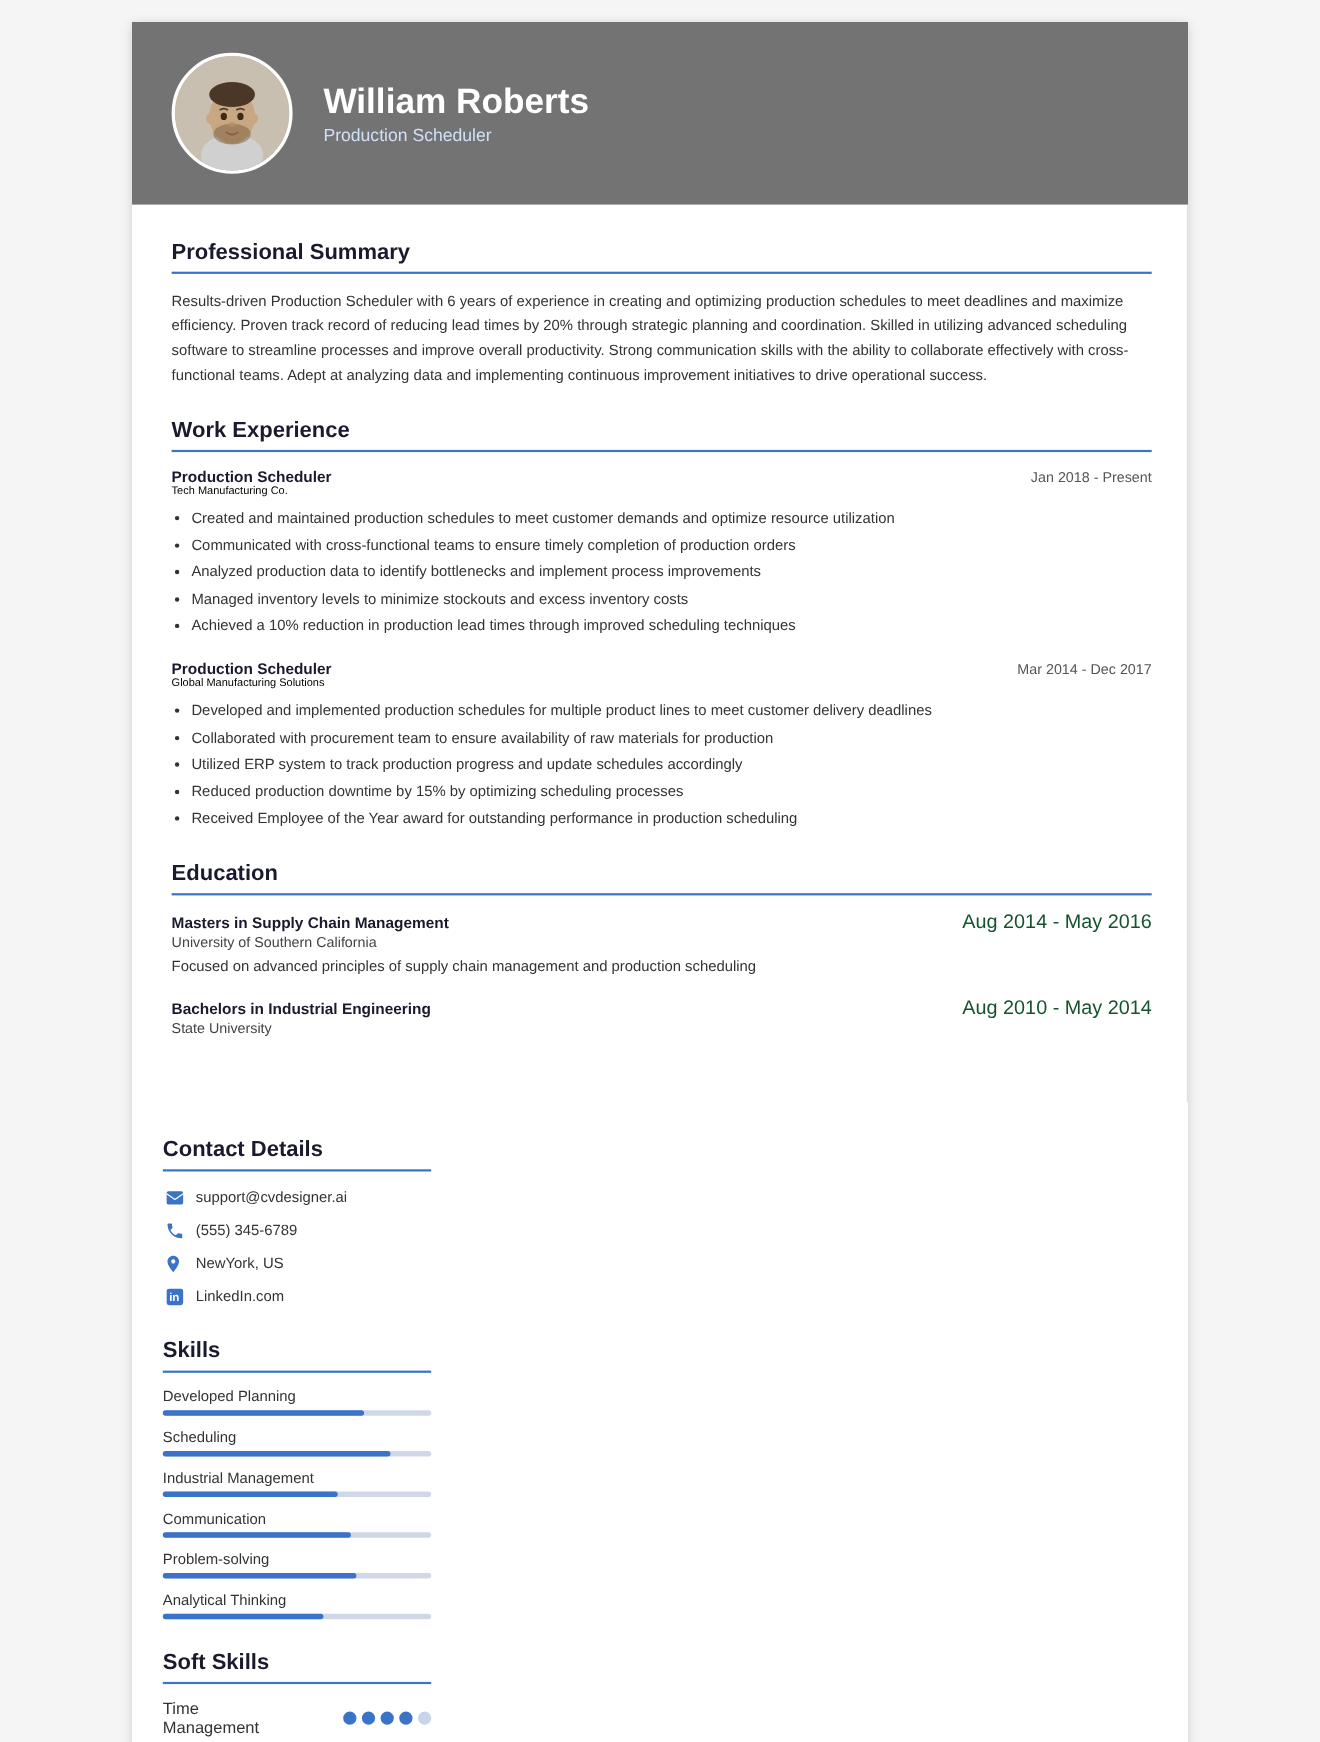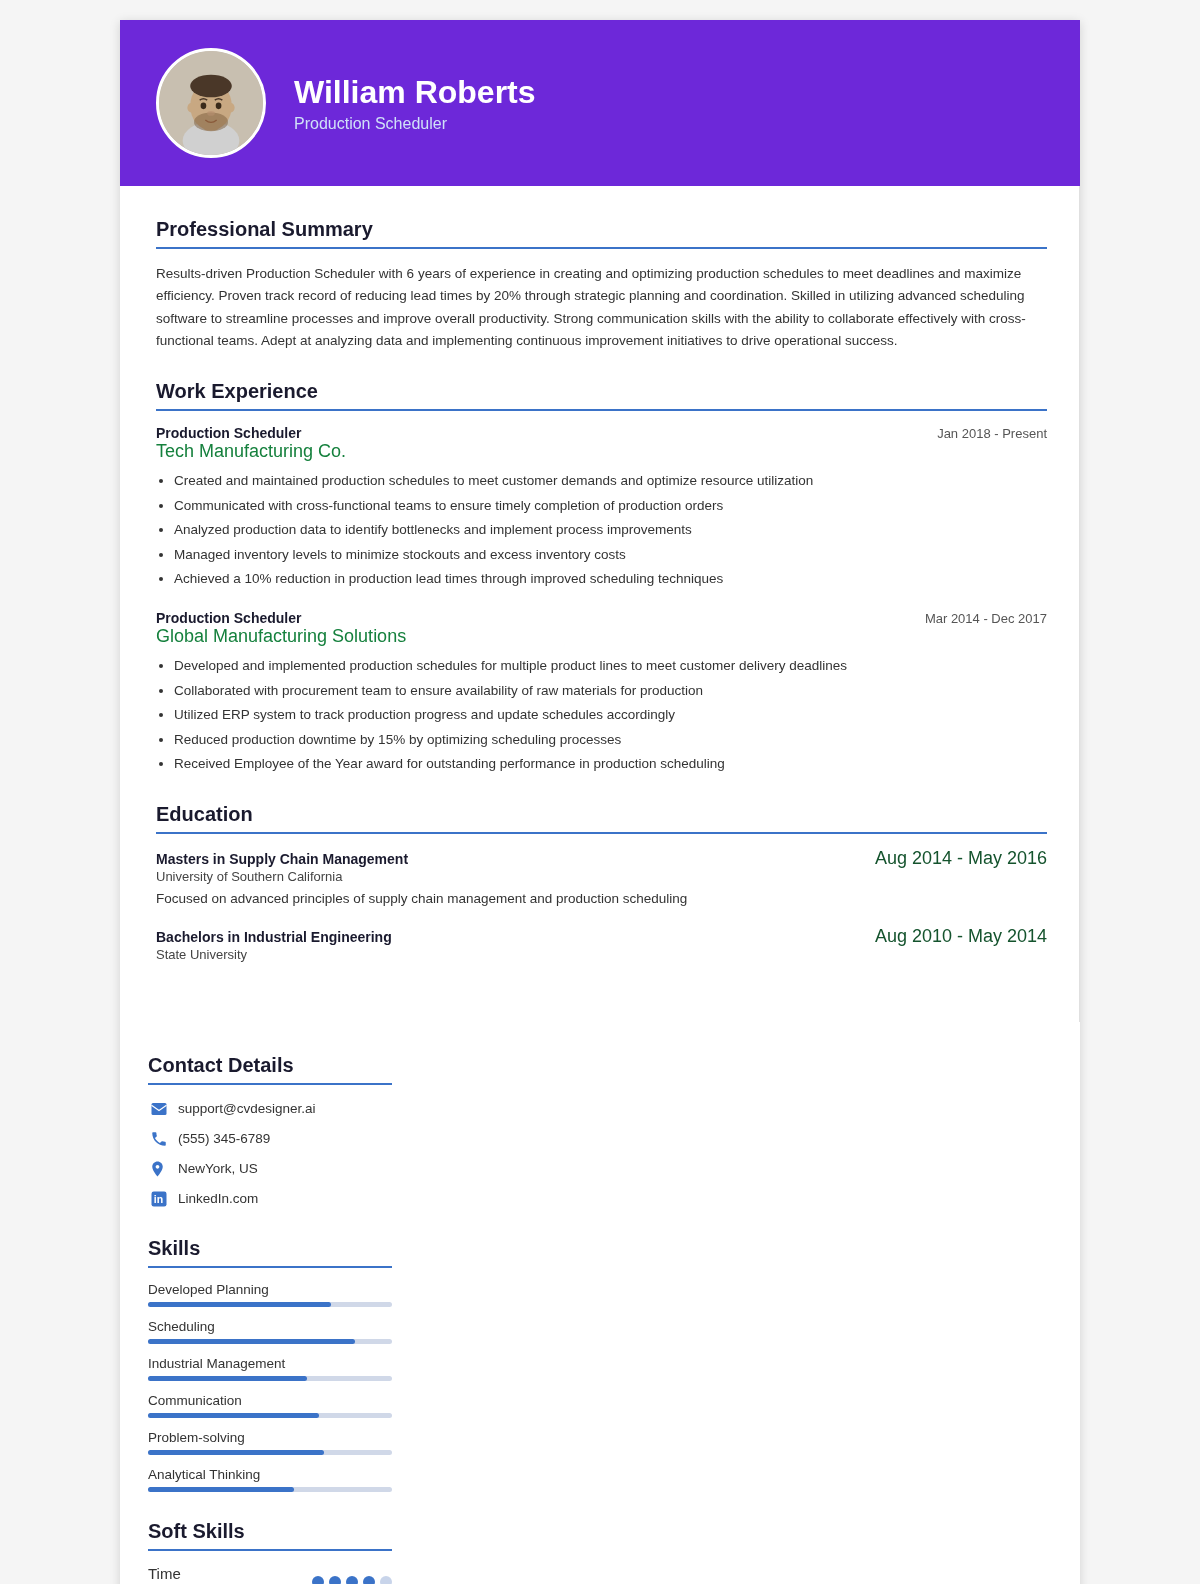--- a/index.html
+++ b/index.html
@@ -10,21 +10,21 @@
       justify-content: center;
       padding: 20px;
     }
     .resume {
       width: 960px;
       background: #fff;
       box-shadow: 0 2px 10px rgba(0,0,0,0.15);
     }
     
     .header {
-      background: #6d28d9;
+      background: #737373;
       padding: 28px 36px;
       display: flex;
       align-items: center;
       gap: 28px;
     }
     .avatar-wrapper {
       width: 110px;
       height: 110px;
       border-radius: 50%;
       overflow: hidden;
@@ -96,22 +96,22 @@
     .job-title {
       font-weight: 700;
       font-size: 14px;
       color: #1a1a2e;
     }
     .job-dates {
       font-size: 13px;
       color: #555;
     }
     .job-company {
-      font-size: 18px;
-      color: #15803d;
+      font-size: 10px;
+      color: #000000;
       margin-bottom: 8px;
     }
     .job ul {
       margin-left: 18px;
     }
     .job ul li {
       font-size: 13.5px;
       color: #333;
       line-height: 1.6;
       margin-bottom: 3px;

